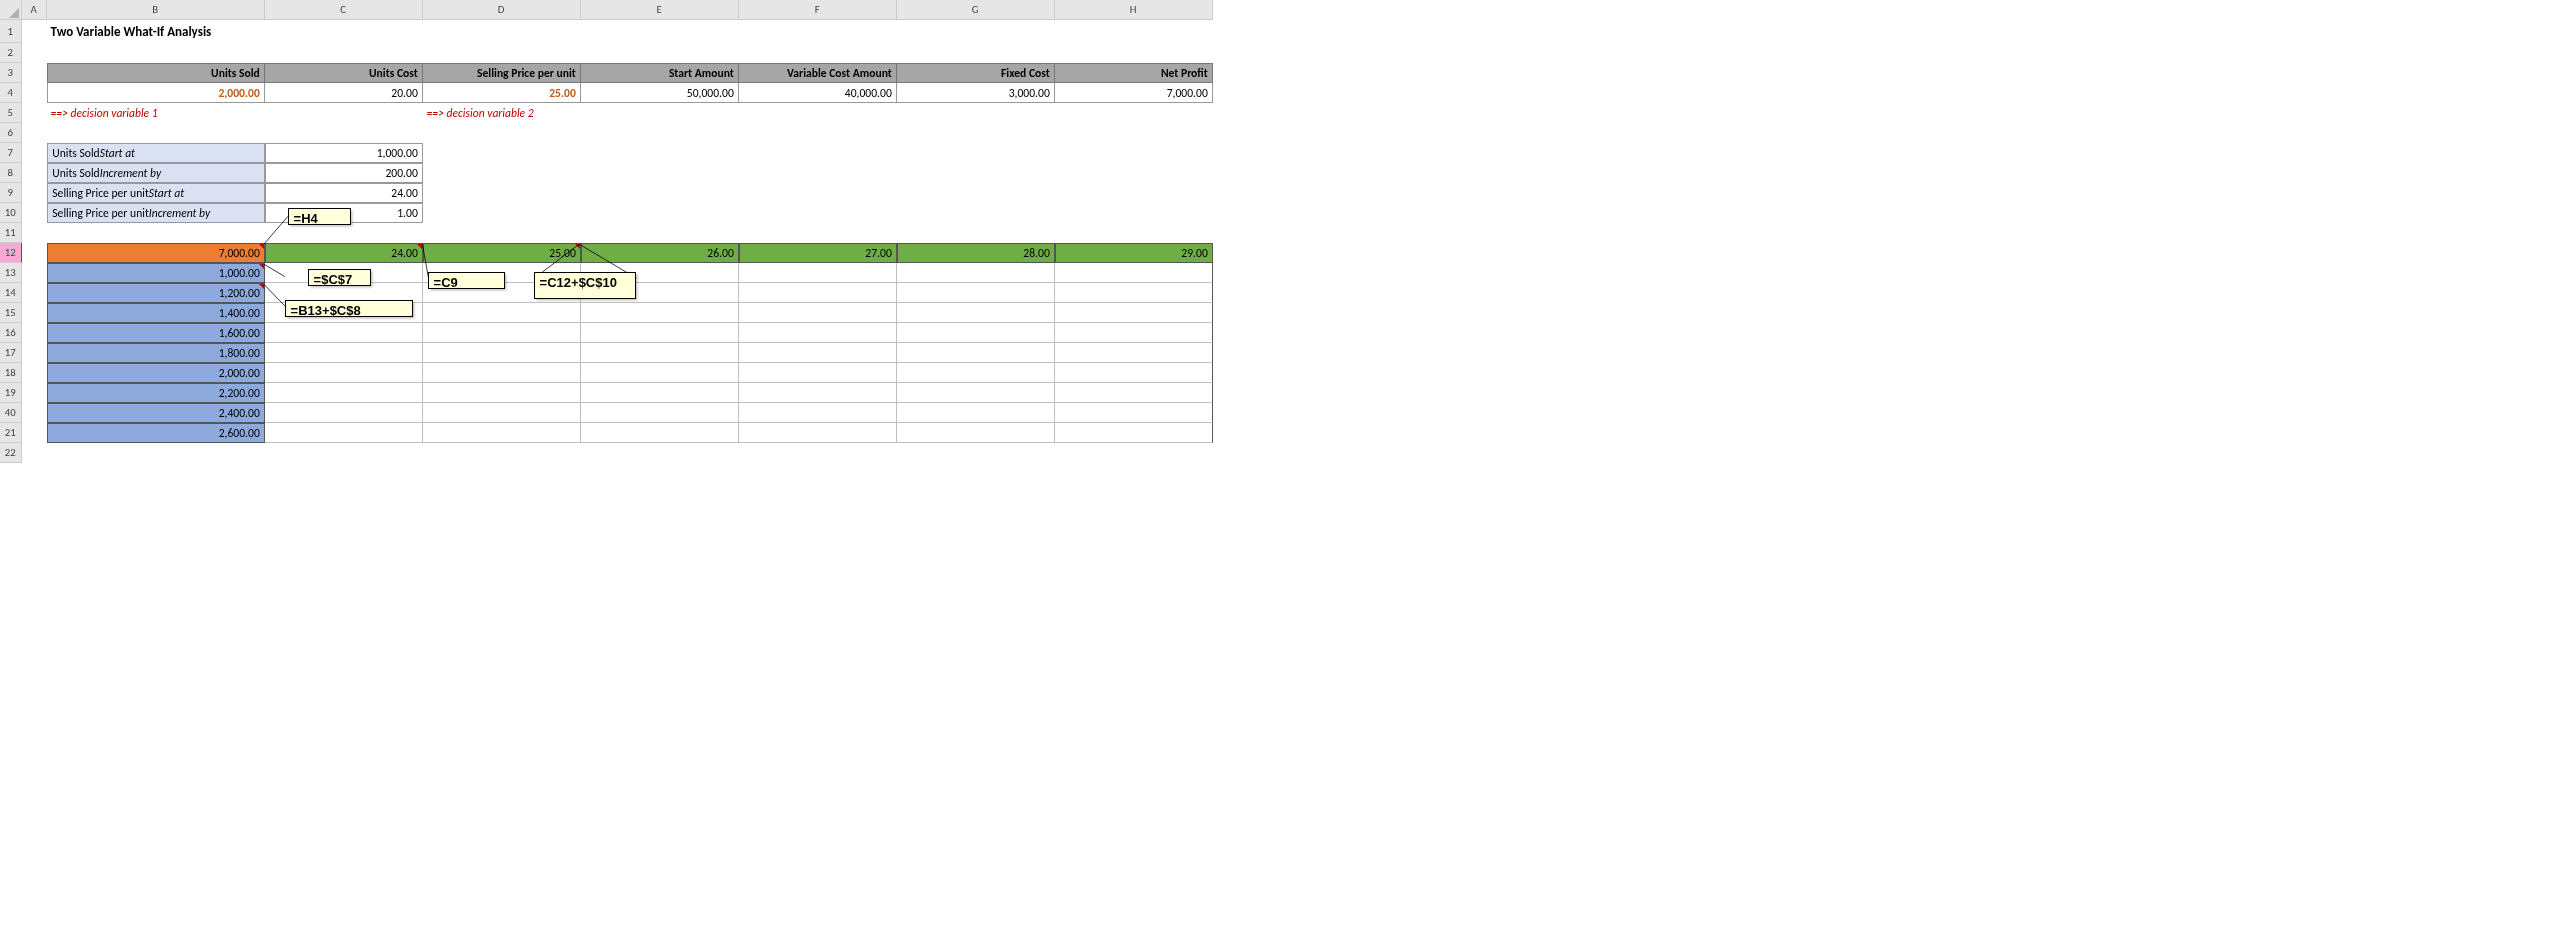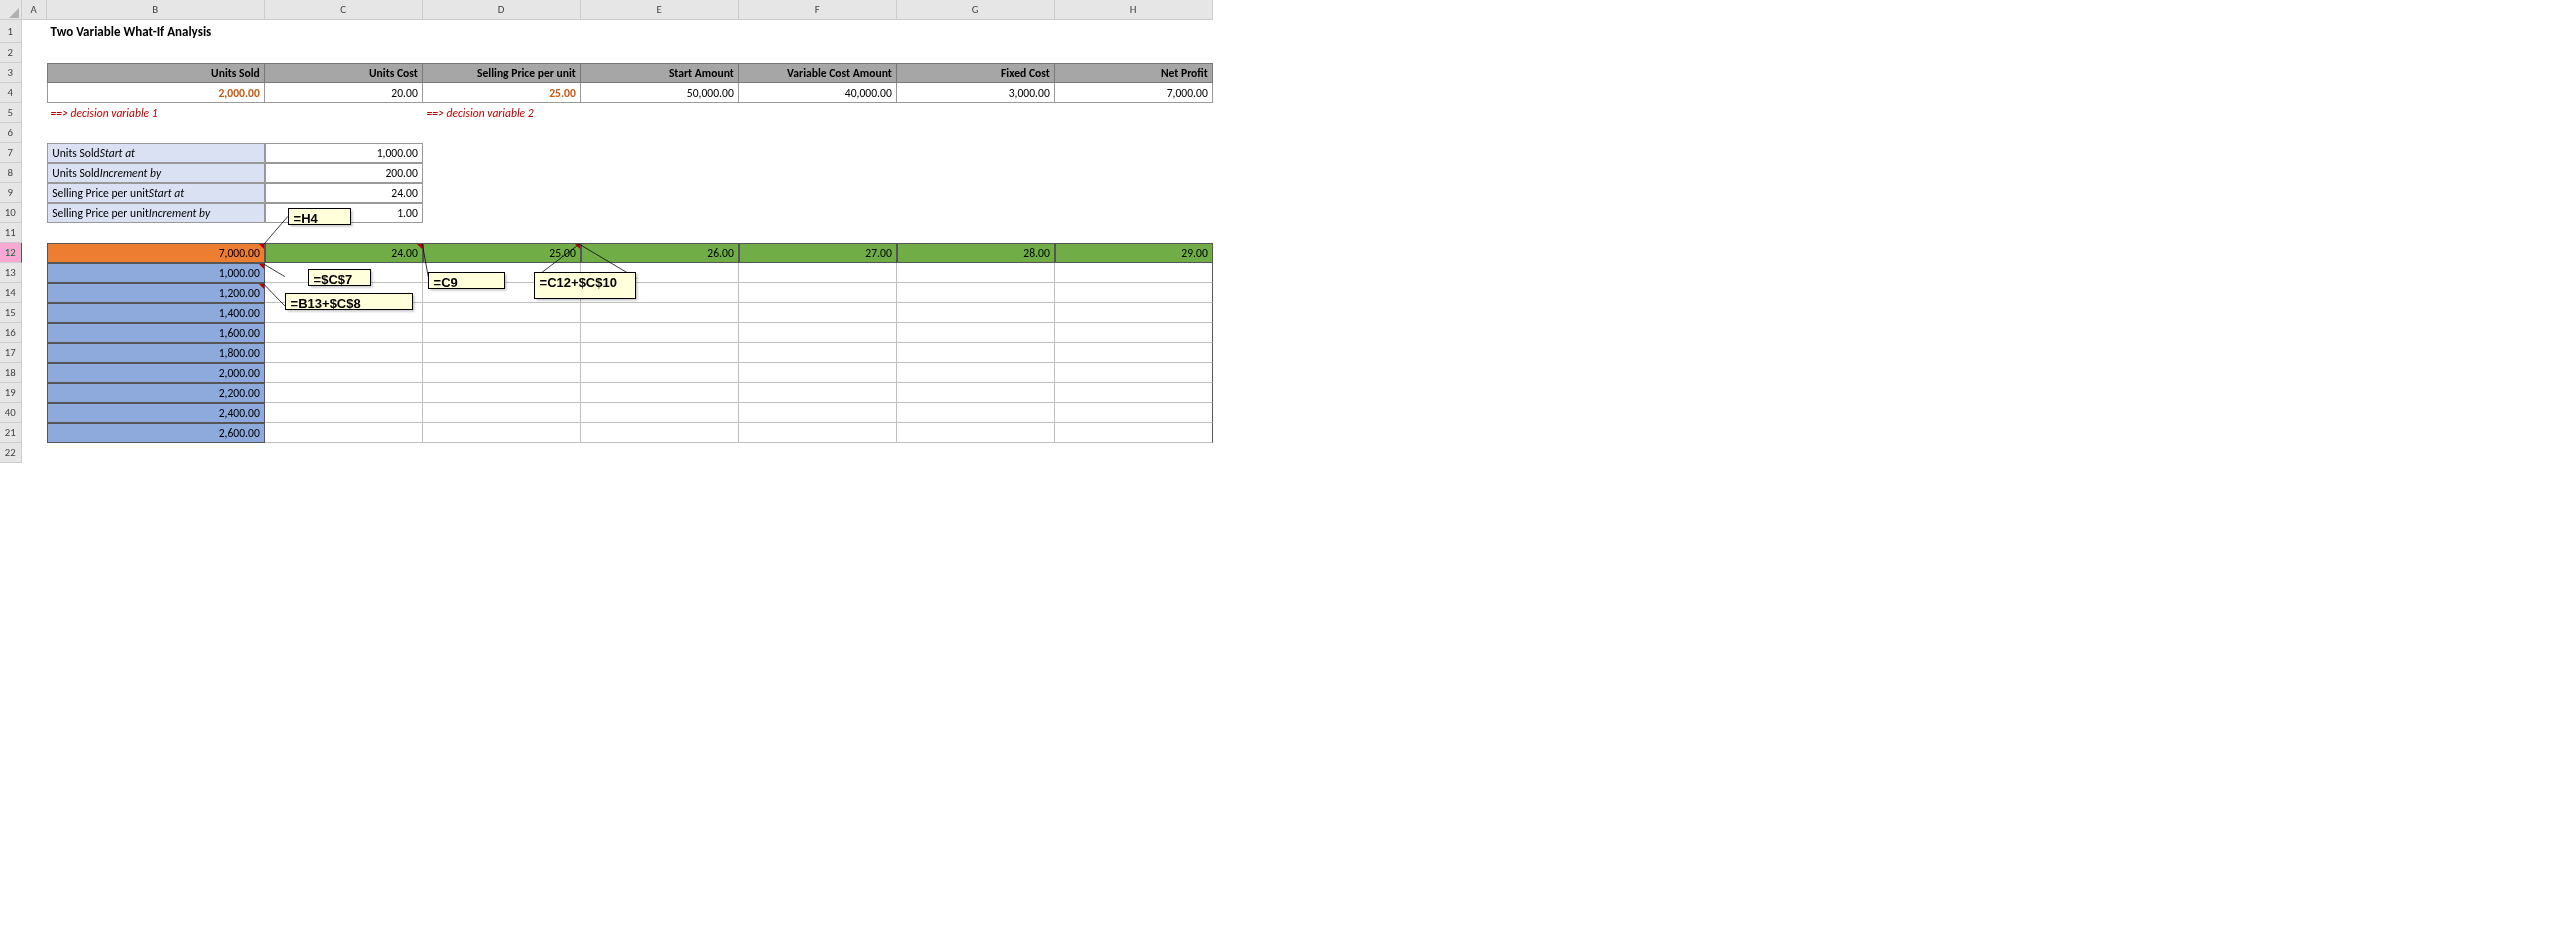--- a/index.html
+++ b/index.html
@@ -323,21 +323,21 @@
     <div class="cell"></div>
     <div class="cell"></div>
     <div class="cell"></div>
     <div class="cell"></div>
     <div class="cell"></div>
     <div class="cell"></div>
   </div>
 
 <div class="callout" style="left:288px; top:208px; width:63px; height:17px;">=H4</div>
 <div class="callout" style="left:285px; top:269px; width:63px; height:17px;margin-left:23px;">=$C$7</div>
-<div class="callout" style="left:285px; top:293px; width:128px; height:17px;">=B13+$C$8</div>
+<div class="callout" style="left:285px; top:300px; width:128px; height:17px;">=B13+$C$8</div>
 <div class="callout" style="left:428px; top:272px; width:77px; height:17px;">=C9</div>
 <div class="callout" style="left:534px; top:272px; width:102px; height:27px;">=C12+$C$10</div>
 
 <svg class="callout-line" style="left:0; top:0; width:1214px; height:479px;" viewBox="0 0 1570 620" width="1214" height="479">
   <line x1="341" y1="316" x2="372" y2="280" stroke="#000" stroke-width="1"></line>
   <line x1="341" y1="342" x2="368" y2="358" stroke="#000" stroke-width="1"></line>
   <line x1="341" y1="368" x2="368" y2="396" stroke="#000" stroke-width="1"></line>
   <line x1="546" y1="316" x2="554" y2="360" stroke="#000" stroke-width="1"></line>
   <line x1="749" y1="316" x2="691" y2="360" stroke="#000" stroke-width="1"></line>
   <line x1="749" y1="316" x2="823" y2="360" stroke="#000" stroke-width="1"></line>

